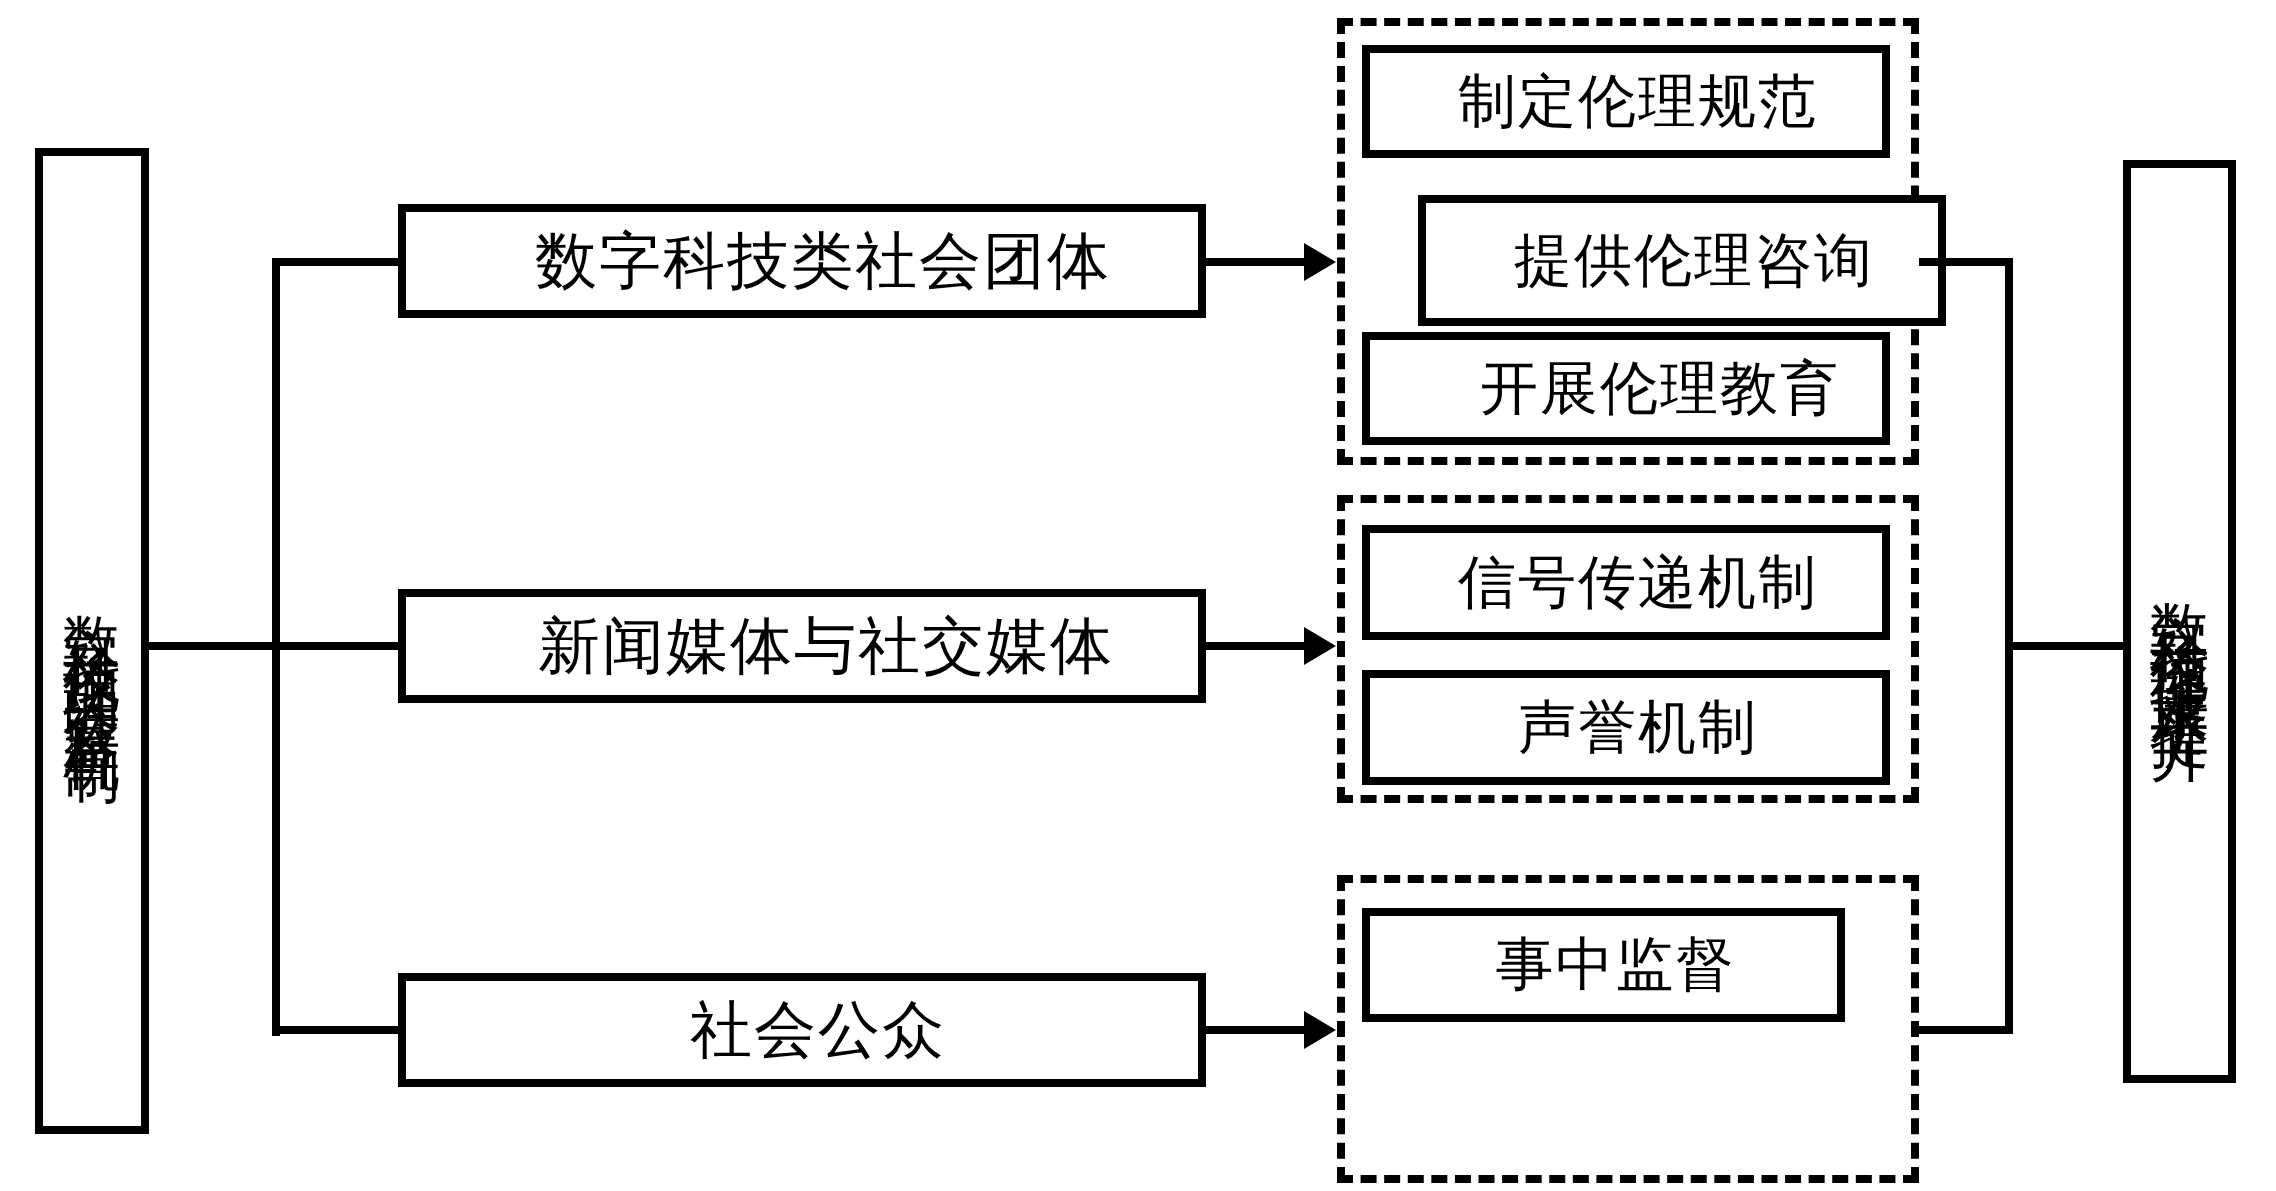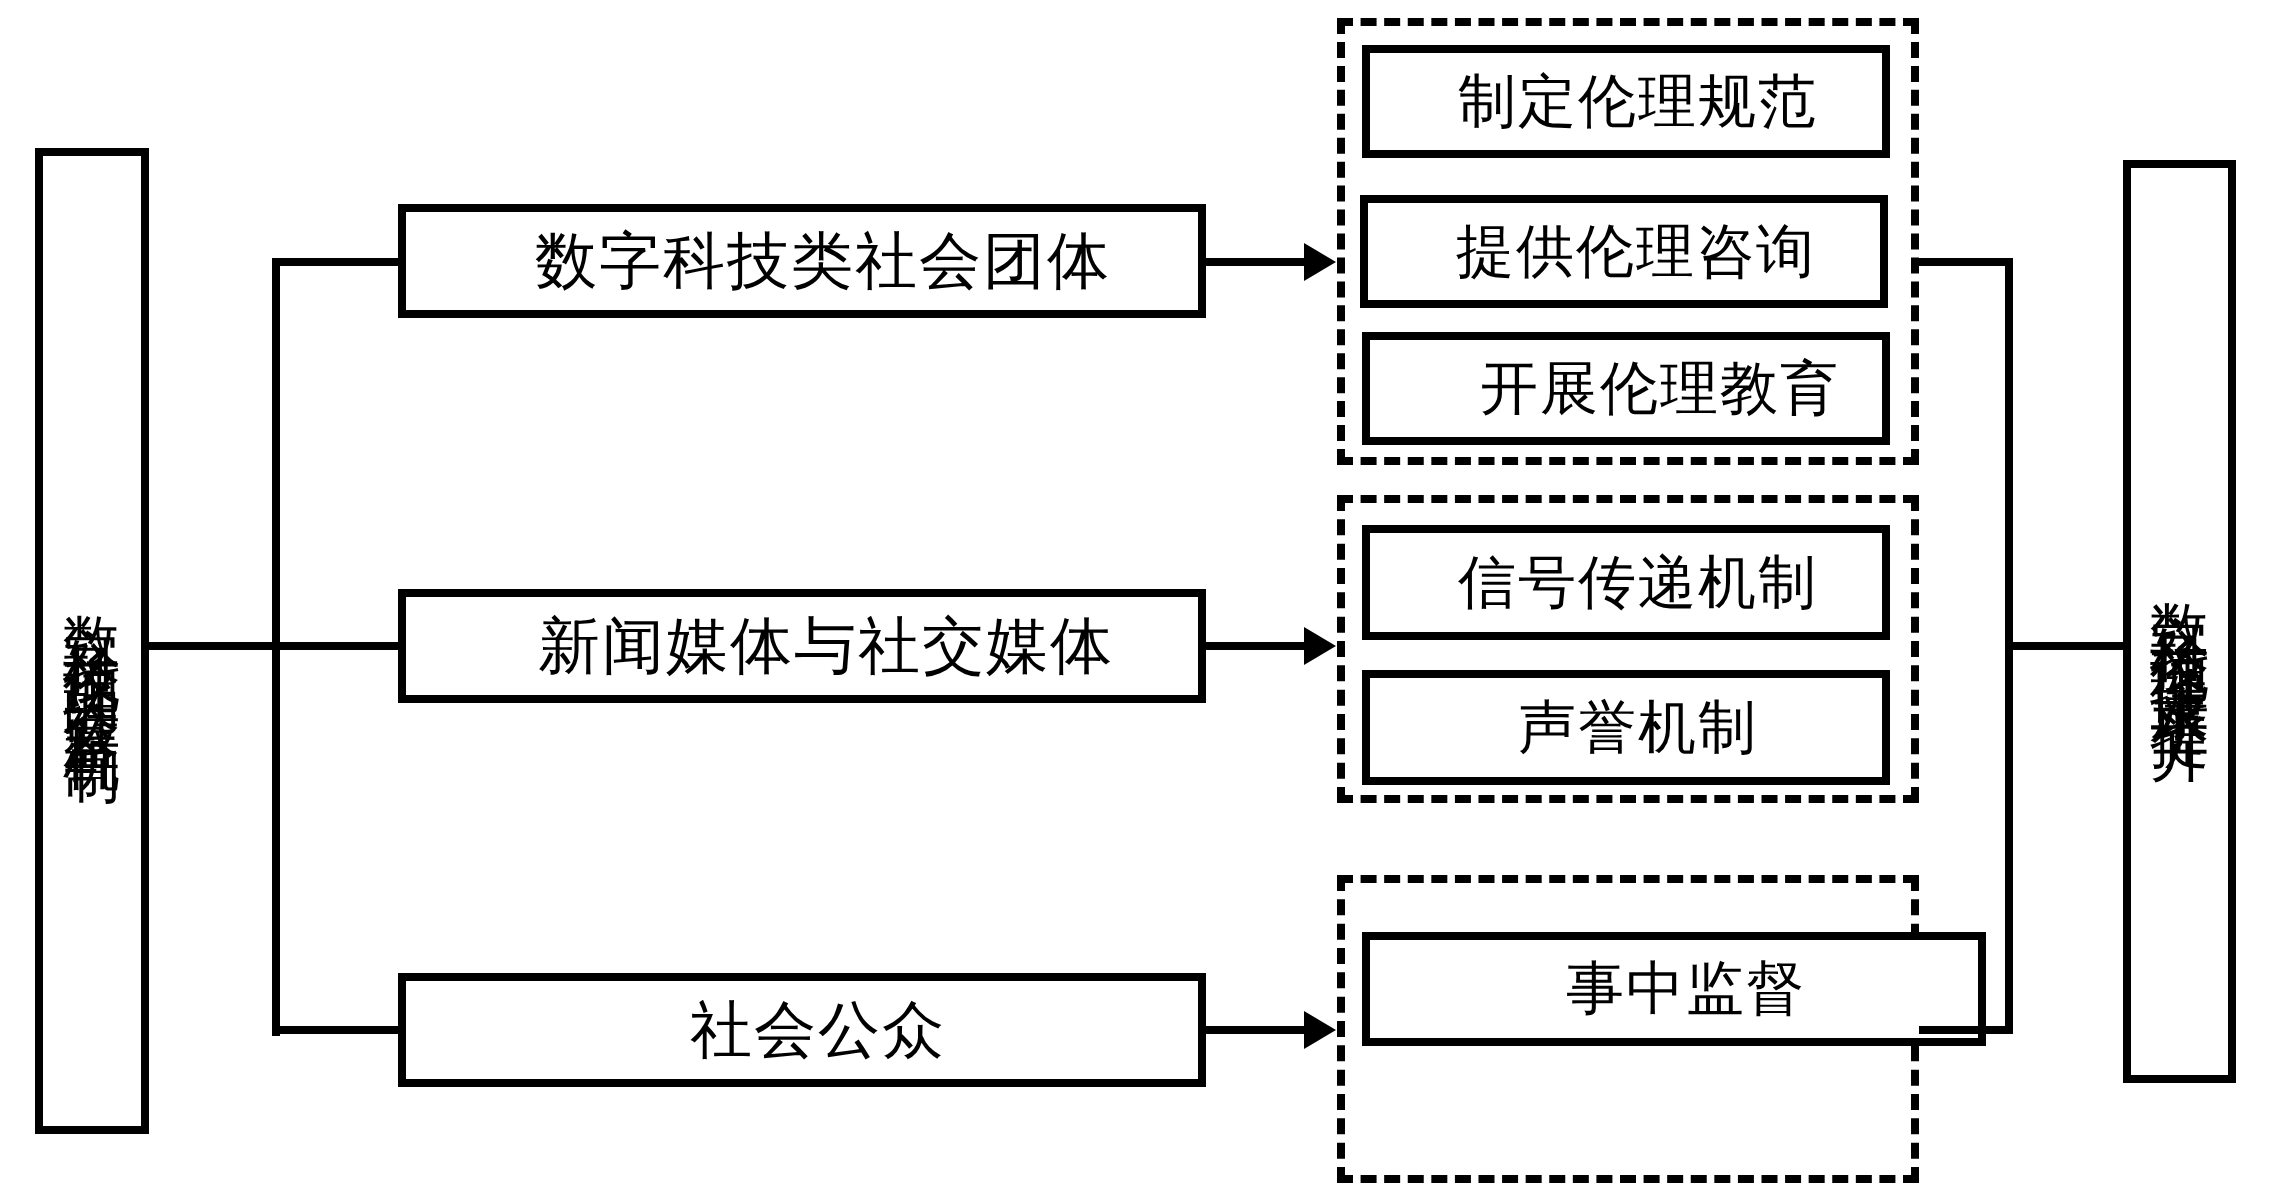--- a/index.html
+++ b/index.html
@@ -103,37 +103,37 @@
   <div class="line" style="left:1206px; top:642px; width:102px; height:8px;"></div>
   <div class="arrowhead" style="left:1304px; top:627px;"></div>
 
   <div class="line" style="left:1206px; top:1026px; width:102px; height:8px;"></div>
   <div class="arrowhead" style="left:1304px; top:1011px;"></div>
 
   <div class="group" style="left:1337px; top:18px; width:582px; height:447px;"></div>
   <div class="node" style="left:1362px; top:45px; width:528px; height:113px;">
     <span class="item-label">制定伦理规范</span>
   </div>
-  <div class="node" style="left:1360px; top:195px; width:528px; height:113px;">
+  <div class="node" style="left:1418px; top:195px; width:528px; height:131px;">
     <span class="item-label">提供伦理咨询</span>
   </div>
   <div class="node" style="left:1362px; top:332px; width:528px; height:113px;padding-left:44px;">
     <span class="item-label">开展伦理教育</span>
   </div>
 
   <div class="group" style="left:1337px; top:495px; width:582px; height:308px;"></div>
   <div class="node" style="left:1362px; top:525px; width:528px; height:115px;">
     <span class="item-label">信号传递机制</span>
   </div>
   <div class="node" style="left:1362px; top:670px; width:528px; height:115px;">
     <span class="item-label">声誉机制</span>
   </div>
 
   <div class="group" style="left:1337px; top:875px; width:582px; height:308px;"></div>
-  <div class="node" style="left:1362px; top:932px; width:624px; height:114px;">
+  <div class="node" style="left:1362px; top:908px; width:483px; height:114px;">
     <span class="item-label">事中监督</span>
   </div>
 
   <div class="line" style="left:1919px; top:258px; width:94px; height:8px;"></div>
 
   <div class="line" style="left:1919px; top:1026px; width:94px; height:8px;"></div>
 
   <div class="line" style="left:2005px; top:258px; width:8px; height:776px;"></div>
 
   <div class="line" style="left:2005px; top:642px; width:118px; height:8px;"></div>

